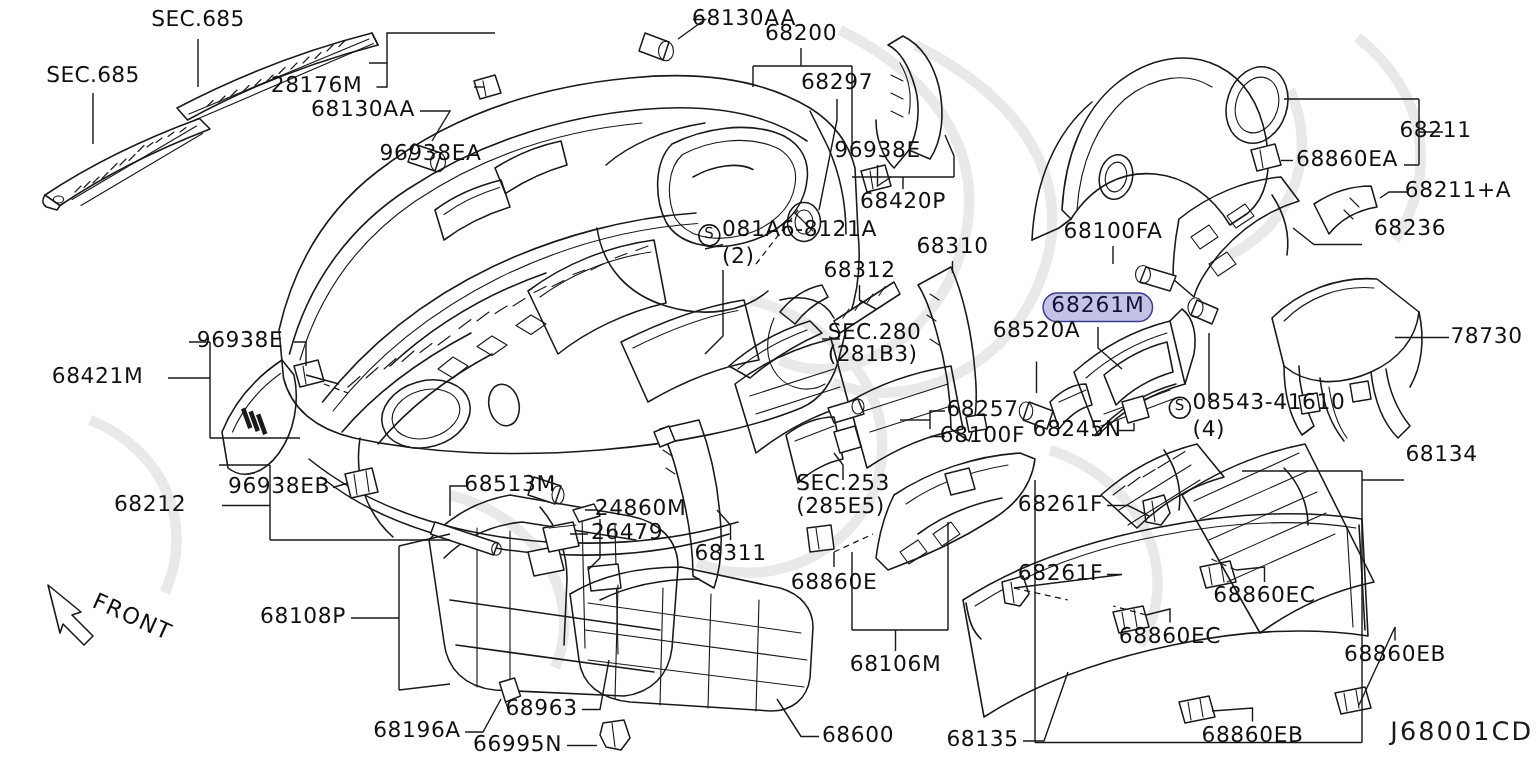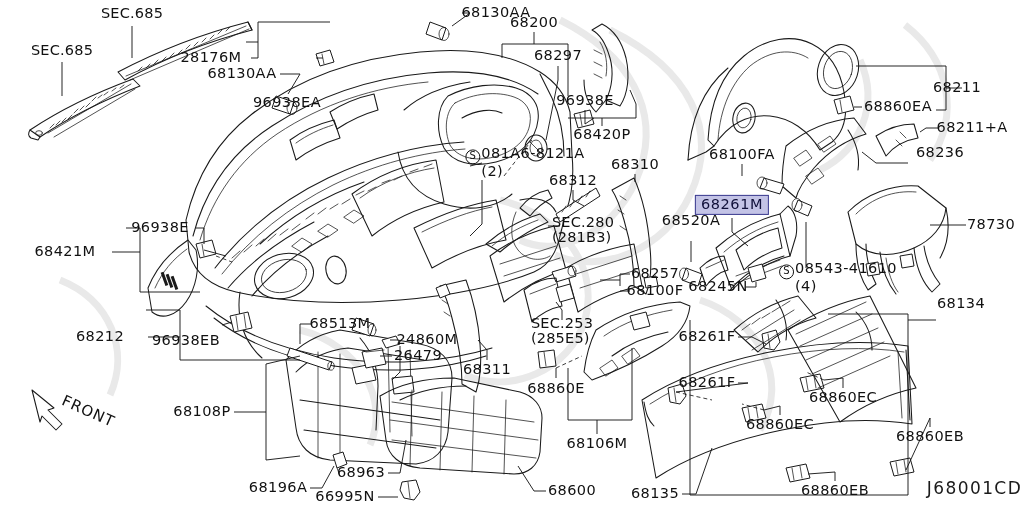--- a/index.html
+++ b/index.html
@@ -590,21 +590,21 @@
       <div class="lbl" style="left: 525px; top: 163px;"><span class="scircle">S</span><span>081A6-8121A</span><div class="sub" style="margin-left: 16px;">(2)</div></div>
       <div class="lbl" style="left: 573px; top: 181px;"><span>68312</span></div>
       <div class="lbl" style="left: 635px; top: 165px;"><span>68310</span></div>
       <div class="lbl sec" style="left: 583px; top: 230px;"><span>SEC.280</span><div class="l2">(281B3)</div></div>
       <div class="lbl" style="left: 655px; top: 274px;"><span>68257</span></div>
       <div class="lbl" style="left: 655px; top: 291px;"><span>68100F</span></div>
       <div class="lbl sec" style="left: 562px; top: 331px;"><span>SEC.253</span><div class="l2">(285E5)</div></div>
       <div class="lbl" style="left: 487px; top: 370px;"><span>68311</span></div>
       <div class="lbl" style="left: 160px; top: 228px;"><span>96938E</span></div>
       <div class="lbl" style="left: 65px; top: 252px;"><span>68421M</span></div>
-      <div class="lbl" style="left: 186px; top: 325px; margin-top: 16px;"><span>96938EB</span></div>
+      <div class="lbl" style="left: 186px; top: 325px;"><span>96938EB</span></div>
       <div class="lbl" style="left: 100px; top: 337px;"><span>68212</span></div>
       <div class="lbl" style="left: 340px; top: 324px;"><span>68513M</span></div>
       <div class="lbl" style="left: 427px; top: 340px;"><span>24860M</span></div>
       <div class="lbl" style="left: 418px; top: 356px;"><span>26479</span></div>
       <div class="lbl" style="left: 202px; top: 412px;"><span>68108P</span></div>
       <div class="lbl" style="left: 278px; top: 488px;"><span>68196A</span></div>
       <div class="lbl" style="left: 361px; top: 473px;"><span>68963</span></div>
       <div class="lbl" style="left: 345px; top: 497px;"><span>66995N</span></div>
       <div class="lbl" style="left: 572px; top: 491px;"><span>68600</span></div>
       <div class="lbl" style="left: 556px; top: 389px;"><span>68860E</span></div>
@@ -615,21 +615,21 @@
       <div class="lbl" style="left: 780px; top: 425px;"><span>68860EC</span></div>
       <div class="lbl" style="left: 930px; top: 437px;"><span>68860EB</span></div>
       <div class="lbl" style="left: 835px; top: 491px;"><span>68860EB</span></div>
       <div class="lbl" style="left: 961px; top: 304px;"><span>68134</span></div>
       <div class="lbl" style="left: 655px; top: 494px;"><span>68135</span></div>
       <div class="lbl" style="left: 957px; top: 88px;"><span>68211</span></div>
       <div class="lbl" style="left: 898px; top: 107px;"><span>68860EA</span></div>
       <div class="lbl" style="left: 972px; top: 128px;"><span>68211+A</span></div>
       <div class="lbl" style="left: 940px; top: 153px;"><span>68236</span></div>
       <div class="lbl" style="left: 742px; top: 155px;"><span>68100FA</span></div>
-      <div class="lbl highlight" style="left: 732px; top: 205px;"><span>68261M</span></div>
+      <div class="lbl highlight" style="left: 732px; top: 205px; border-radius: 10px;"><span>68261M</span></div>
       <div class="lbl" style="left: 691px; top: 221px;"><span>68520A</span></div>
       <div class="lbl" style="left: 718px; top: 287px;"><span>68245N</span></div>
       <div class="lbl" style="left: 838px; top: 278px;"><span class="scircle">S</span><span>08543-41610</span><div class="sub" style="margin-left: 16px;">(4)</div></div>
       <div class="lbl" style="left: 991px; top: 225px;"><span>78730</span></div>
     </div>
 
   <div class="lbl front" style="left:88px; top:412px;">FRONT</div>
 
   <div class="lbl code" style="left:957px; top:489px;padding-left:35px;">J68001CD</div>
 

